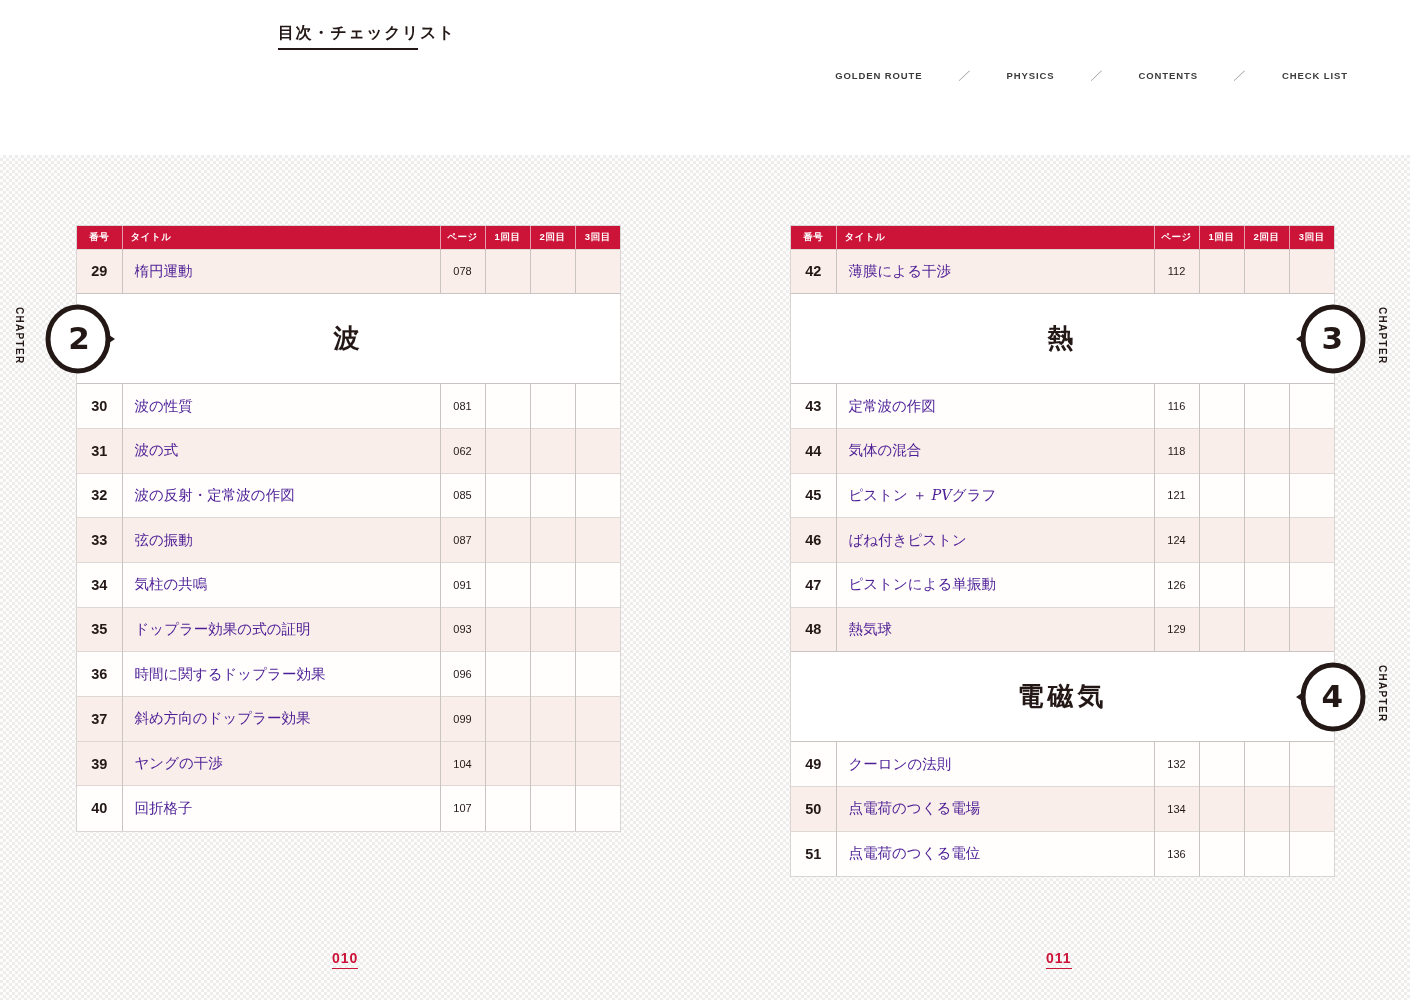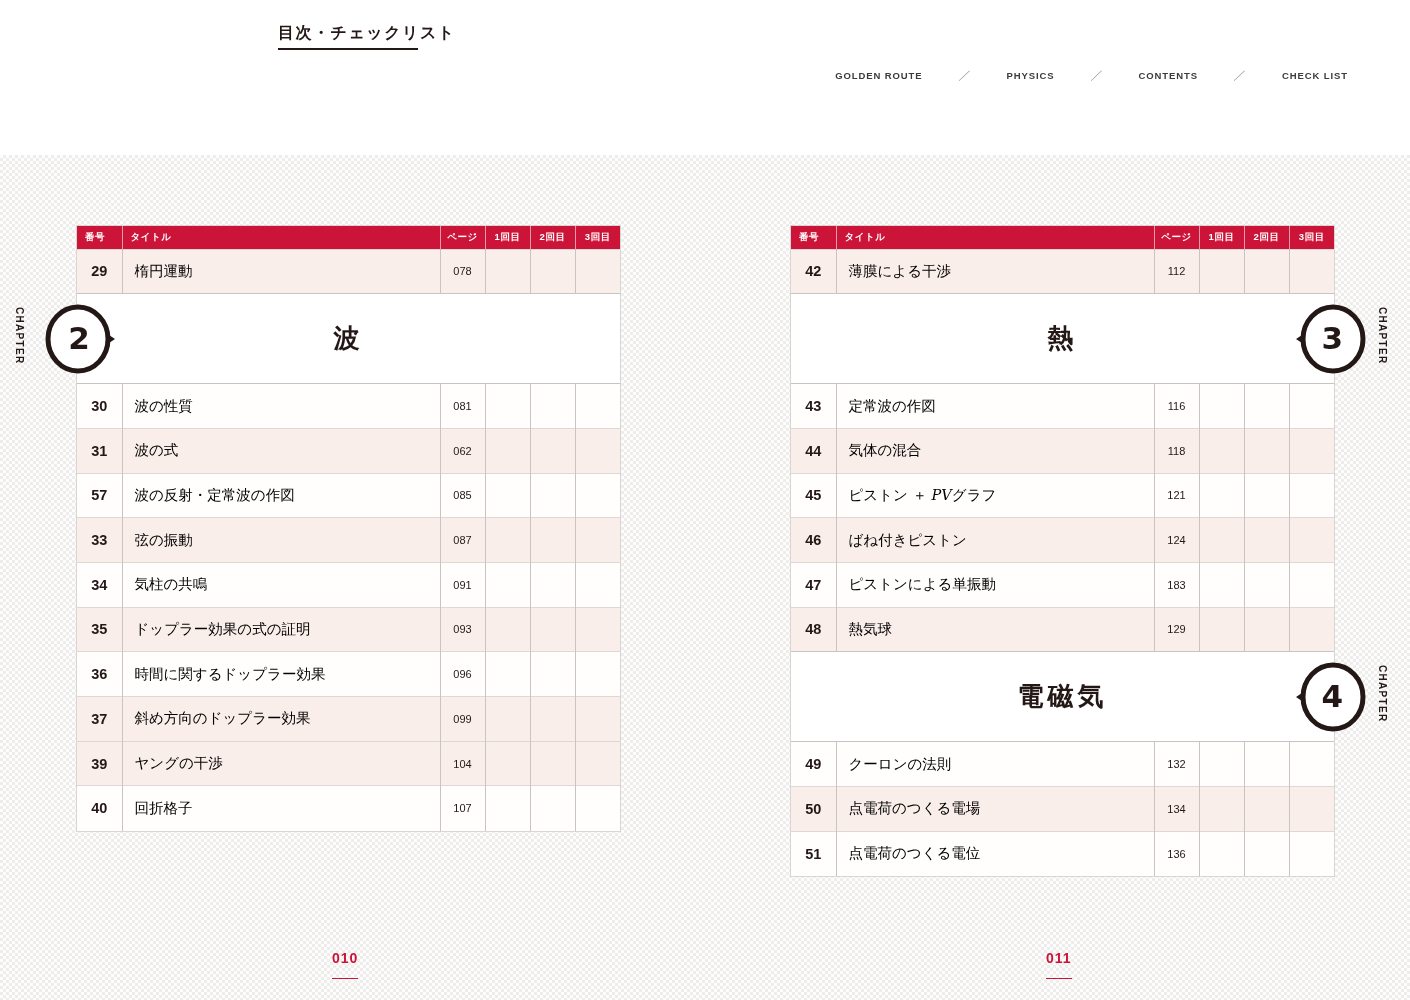--- a/index.html
+++ b/index.html
@@ -63,34 +63,34 @@
   table.toc col.c-r2   { width:45px; }
   table.toc col.c-r3   { width:45px; }
 
   
   thead th {
     background:#cc1338; color:#ffffff;
     font-size:9.5px; font-weight:bold; height:23px;
     letter-spacing:.5px; padding:0 8px; text-align:left;
     border-left:1px solid #e79aa9;
   }
-  thead th:first-child { border-left:none; }
+  thead th:first-child { border-left:none;text-align:center; }
   thead th.ctr { text-align:center; padding:0; }
 
   
   tbody td { height:44.7px; border-top:1px solid #ddd8d5; }
   tbody tr.r-odd  td { background:#faeeea; }
   tbody tr.r-even td { background:#fffefd; }
 
   td.no {
     font-size:14.5px; font-weight:bold; color:#231815;
     text-align:center; font-family:"Liberation Sans",sans-serif;
   }
   td.ttl {
-    font-size:14.5px; color:#000000; padding-left:12px;
+    font-size:14.5px; color:#4c1d95; padding-left:12px;
     border-left:1px solid #c9c4c1;
     font-family:"DejaVu Sans","Liberation Sans",sans-serif;
   }
   td.pg {
     font-size:11px; color:#231815; text-align:center;
     border-left:1px solid #c9c4c1;
     font-family:"Liberation Sans",sans-serif;
   }
   td.chk { border-left:1px solid #c9c4c1; }
   td.ttl i { font-family:"DejaVu Serif","Liberation Serif",serif; font-style:italic; }
@@ -119,21 +119,21 @@
     position:absolute; z-index:8;
     font-size:10px; font-weight:bold; letter-spacing:1.3px; color:#231815;
     writing-mode:vertical-rl; text-orientation:mixed;
     font-family:"Liberation Sans",sans-serif;
   }
 
   
   .folio {
     position:absolute; top:950px; font-size:14px; font-weight:bold;
     color:#cc1338; letter-spacing:1px; z-index:6;
-    border-bottom:1.5px solid #cc1338; padding-bottom:12px;
+    border-bottom:1.5px solid #cc1338; padding-bottom:2px;
     font-family:"Liberation Sans",sans-serif;
   }
   .folio.left  { left:332px; }
   .folio.right { left:1046px; }
 </style>
 </head>
 <body>
 
 <div id="page">
 
@@ -195,21 +195,21 @@
           </tr>
           <tr class="r-odd">
             <td class="no">31</td>
             <td class="ttl">波の式</td>
             <td class="pg">062</td>
             <td class="chk"></td>
             <td class="chk"></td>
             <td class="chk"></td>
           </tr>
           <tr class="r-even">
-            <td class="no">57</td>
+            <td class="no">32</td>
             <td class="ttl">波の反射・定常波の作図</td>
             <td class="pg">085</td>
             <td class="chk"></td>
             <td class="chk"></td>
             <td class="chk"></td>
           </tr>
           <tr class="r-odd">
             <td class="no">33</td>
             <td class="ttl">弦の振動</td>
             <td class="pg">087</td>
@@ -329,21 +329,21 @@
             <td class="no">46</td>
             <td class="ttl">ばね付きピストン</td>
             <td class="pg">124</td>
             <td class="chk"></td>
             <td class="chk"></td>
             <td class="chk"></td>
           </tr>
           <tr class="r-even">
             <td class="no">47</td>
             <td class="ttl">ピストンによる単振動</td>
-            <td class="pg">183</td>
+            <td class="pg">126</td>
             <td class="chk"></td>
             <td class="chk"></td>
             <td class="chk"></td>
           </tr>
           <tr class="r-odd">
             <td class="no">48</td>
             <td class="ttl">熱気球</td>
             <td class="pg">129</td>
             <td class="chk"></td>
             <td class="chk"></td>

